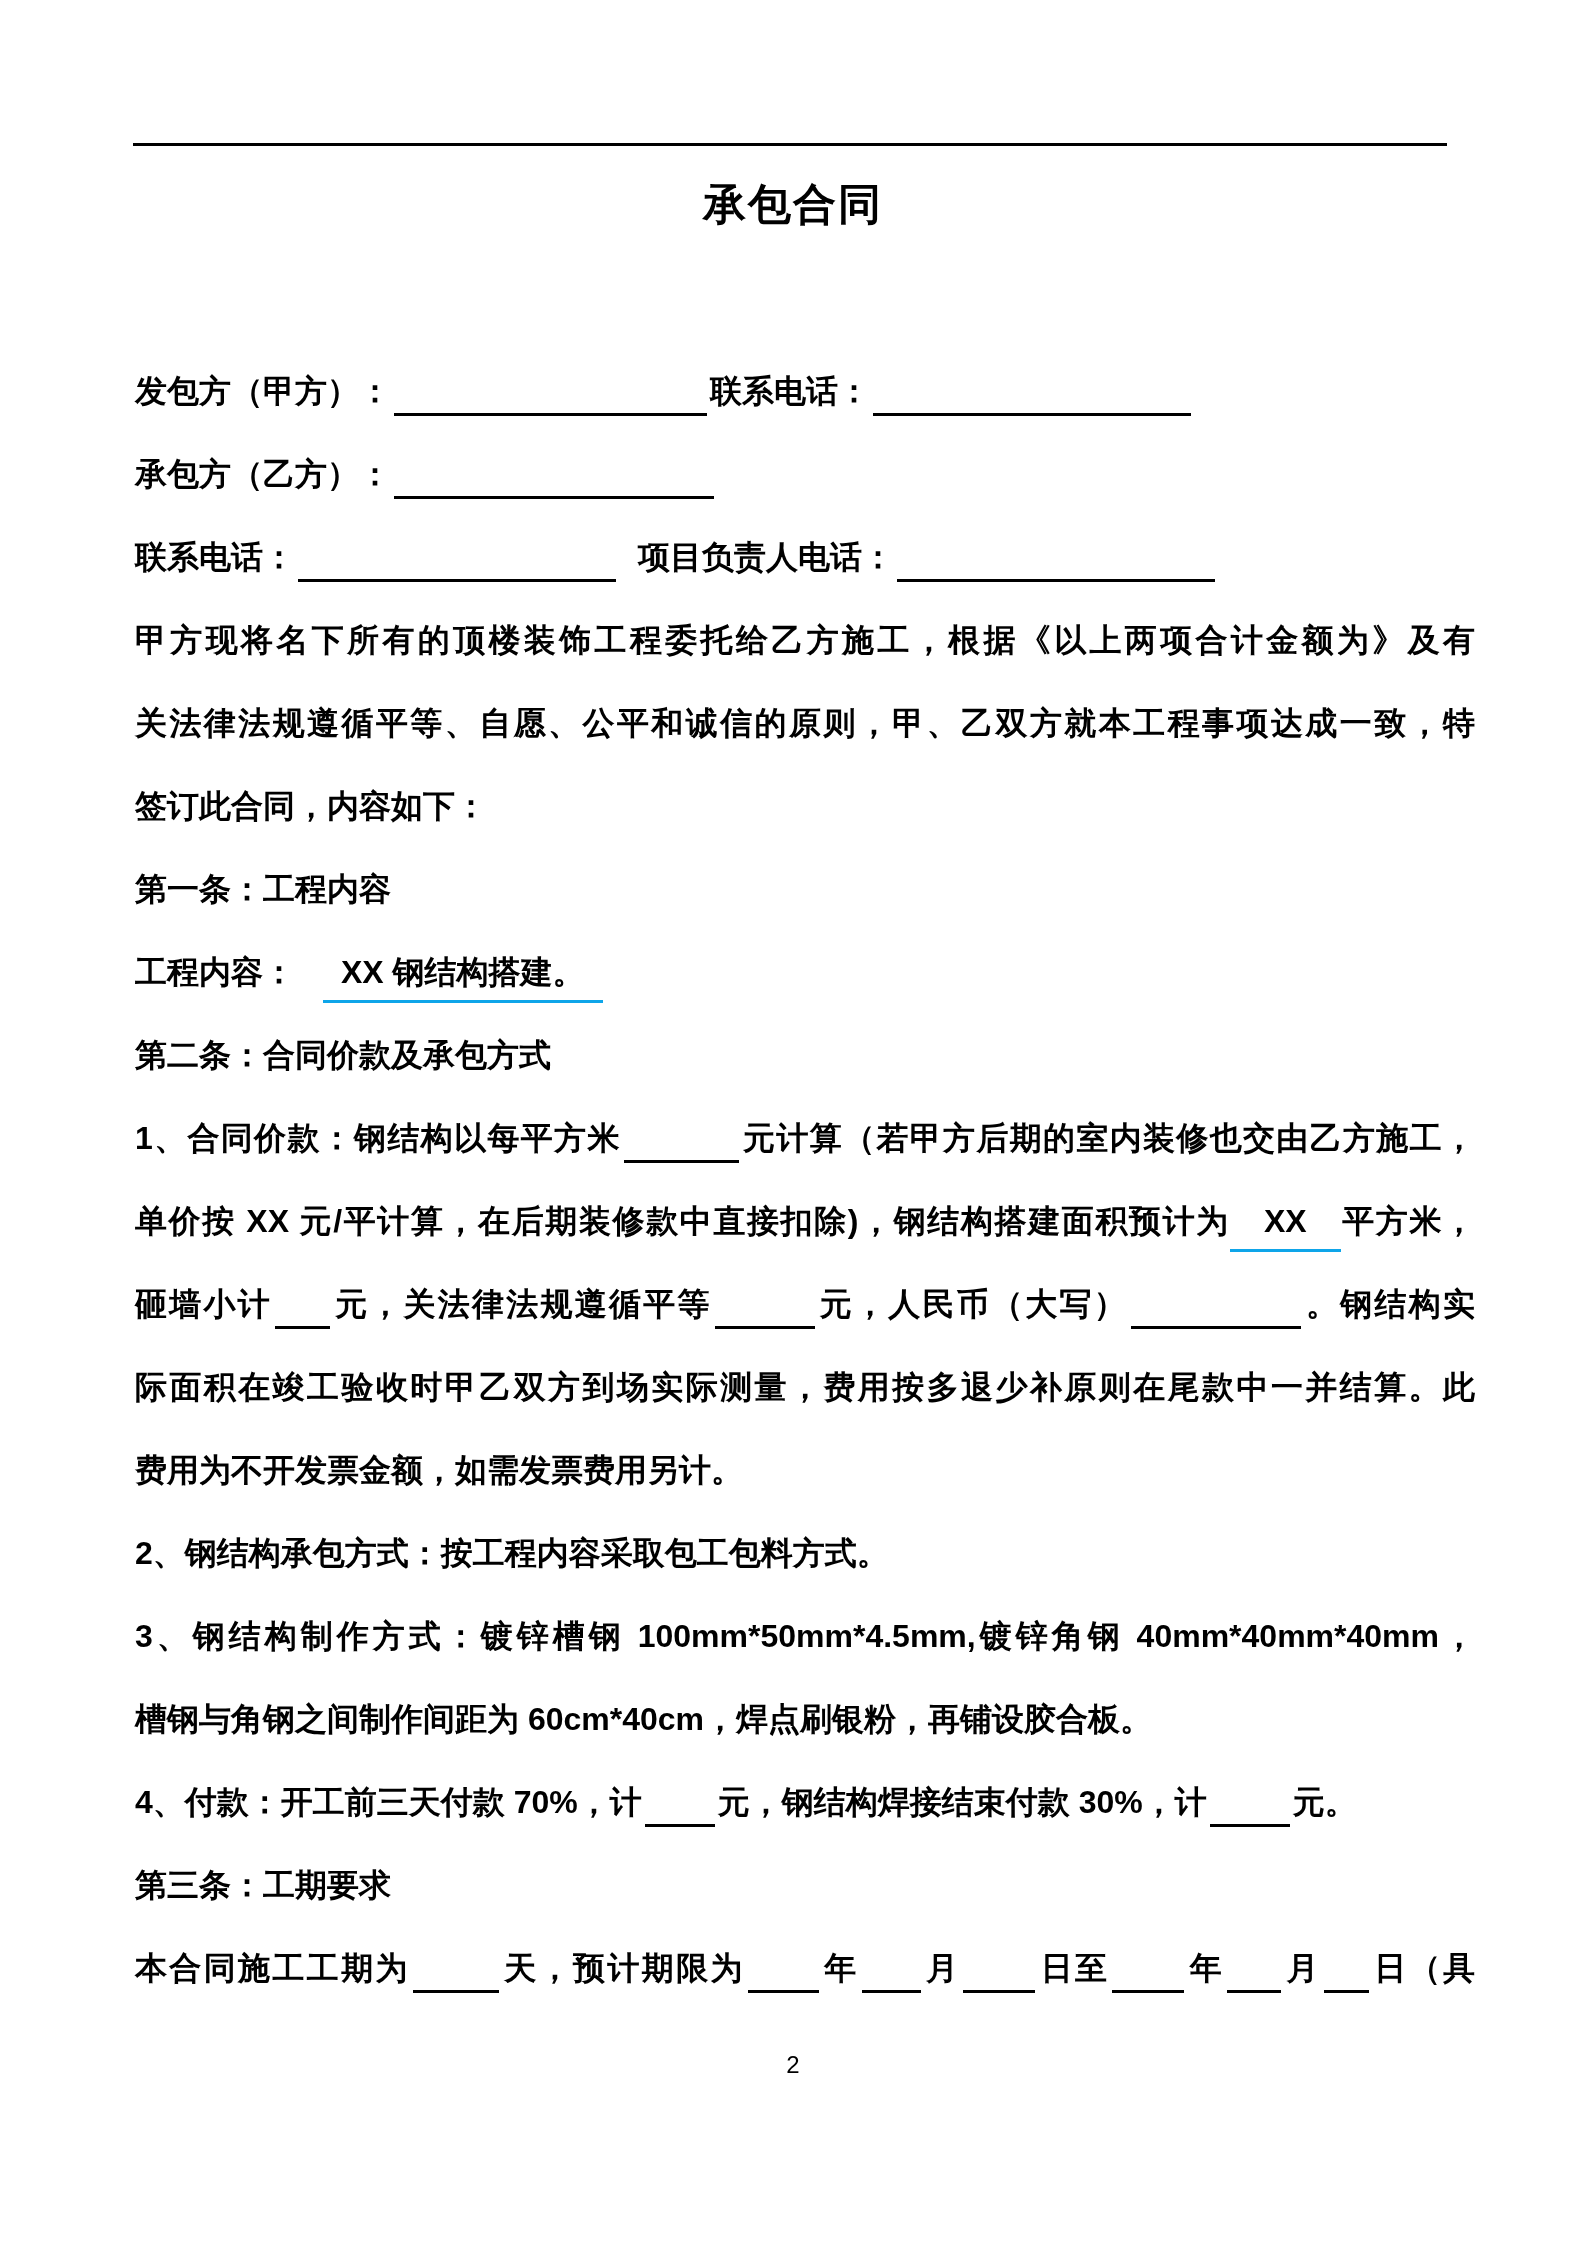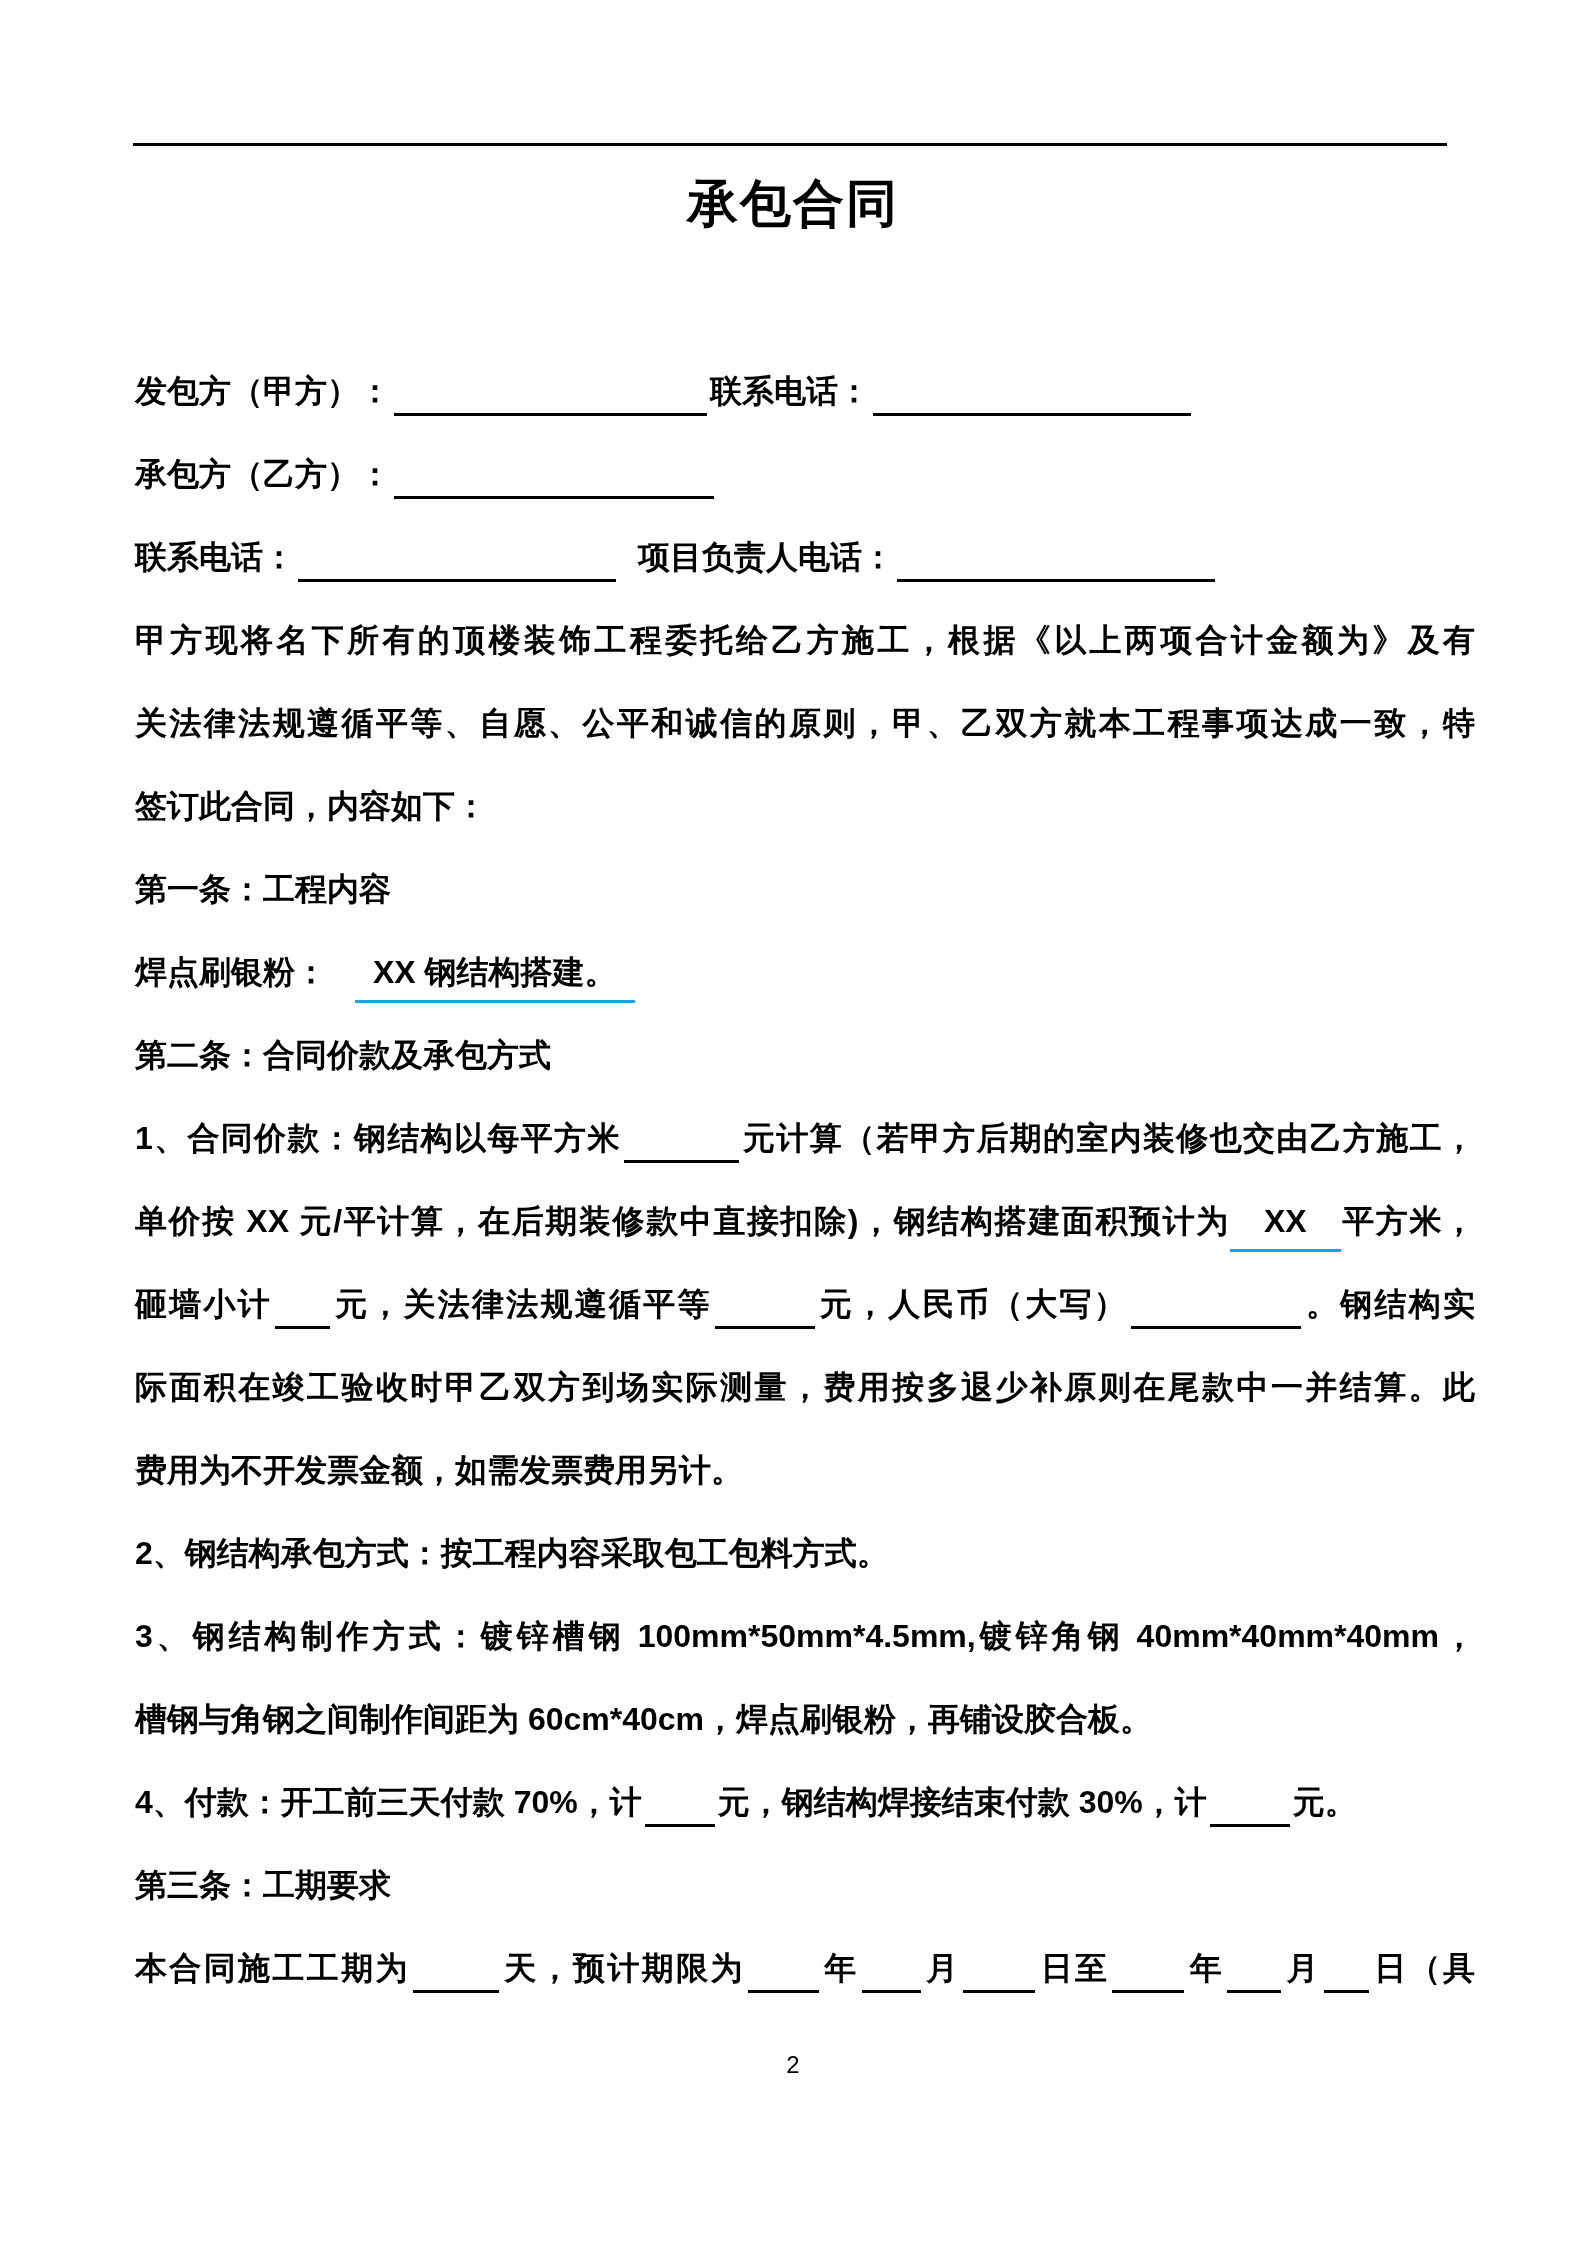--- a/index.html
+++ b/index.html
@@ -12,21 +12,21 @@
     color:#000;
     font-weight:700;
   }
   .header-rule {
     position:absolute; left:133px; top:143px;
     width:1314px; height:3px; background:#000;
   }
   .title {
     position:absolute; left:0; width:100%; top:174px;
     height:60px; line-height:60px;
-    text-align:center; font-size:51px; letter-spacing:2px;
+    text-align:center; font-size:43px; letter-spacing:2px;
   }
   .doc {
     position:absolute; left:135px; top:350px; width:1340px;
     font-size:32px;
   }
   .line { height:83px; line-height:83px; white-space:nowrap; }
   .line.j { white-space:normal; text-align:justify; text-align-last:justify; }
   .blank {
     display:inline-block; height:3px;
     border-bottom:3px solid #000;
@@ -64,21 +64,21 @@
     <span>联系电话：</span><span class="blank" style="width:318px;margin-right:22px"></span><span>项目负责人电话：</span><span class="blank" style="width:318px"></span>
   </div>
 
   <div class="line j">甲方现将名下所有的顶楼装饰工程委托给乙方施工，根据《以上两项合计金额为》及有</div>
   <div class="line j">关法律法规遵循平等、自愿、公平和诚信的原则，甲、乙双方就本工程事项达成一致，特</div>
   <div class="line">签订此合同，内容如下：</div>
 
   <div class="line">第一条：工程内容</div>
 
   <div class="line">
-    <span>焊点刷银粉：</span><span class="u" style="margin-left:28px;padding:0 18px 10px">XX 钢结构搭建。</span>
+    <span>工程内容：</span><span class="u" style="margin-left:28px;padding:0 18px 10px">XX 钢结构搭建。</span>
   </div>
 
   <div class="line">第二条：合同价款及承包方式</div>
 
   <div class="line j">
     <span>1、合同价款：钢结构以每平方米</span><span class="blank" style="width:115px"></span><span>元计算（若甲方后期的室内装修也交由乙方施工，</span>
   </div>
 
   <div class="line j">
     <span>单价按 XX 元/平计算，在后期装修款中直接扣除)，钢结构搭建面积预计为</span><span class="u" style="padding:0 34px 10px">XX</span><span>平方米，</span>

